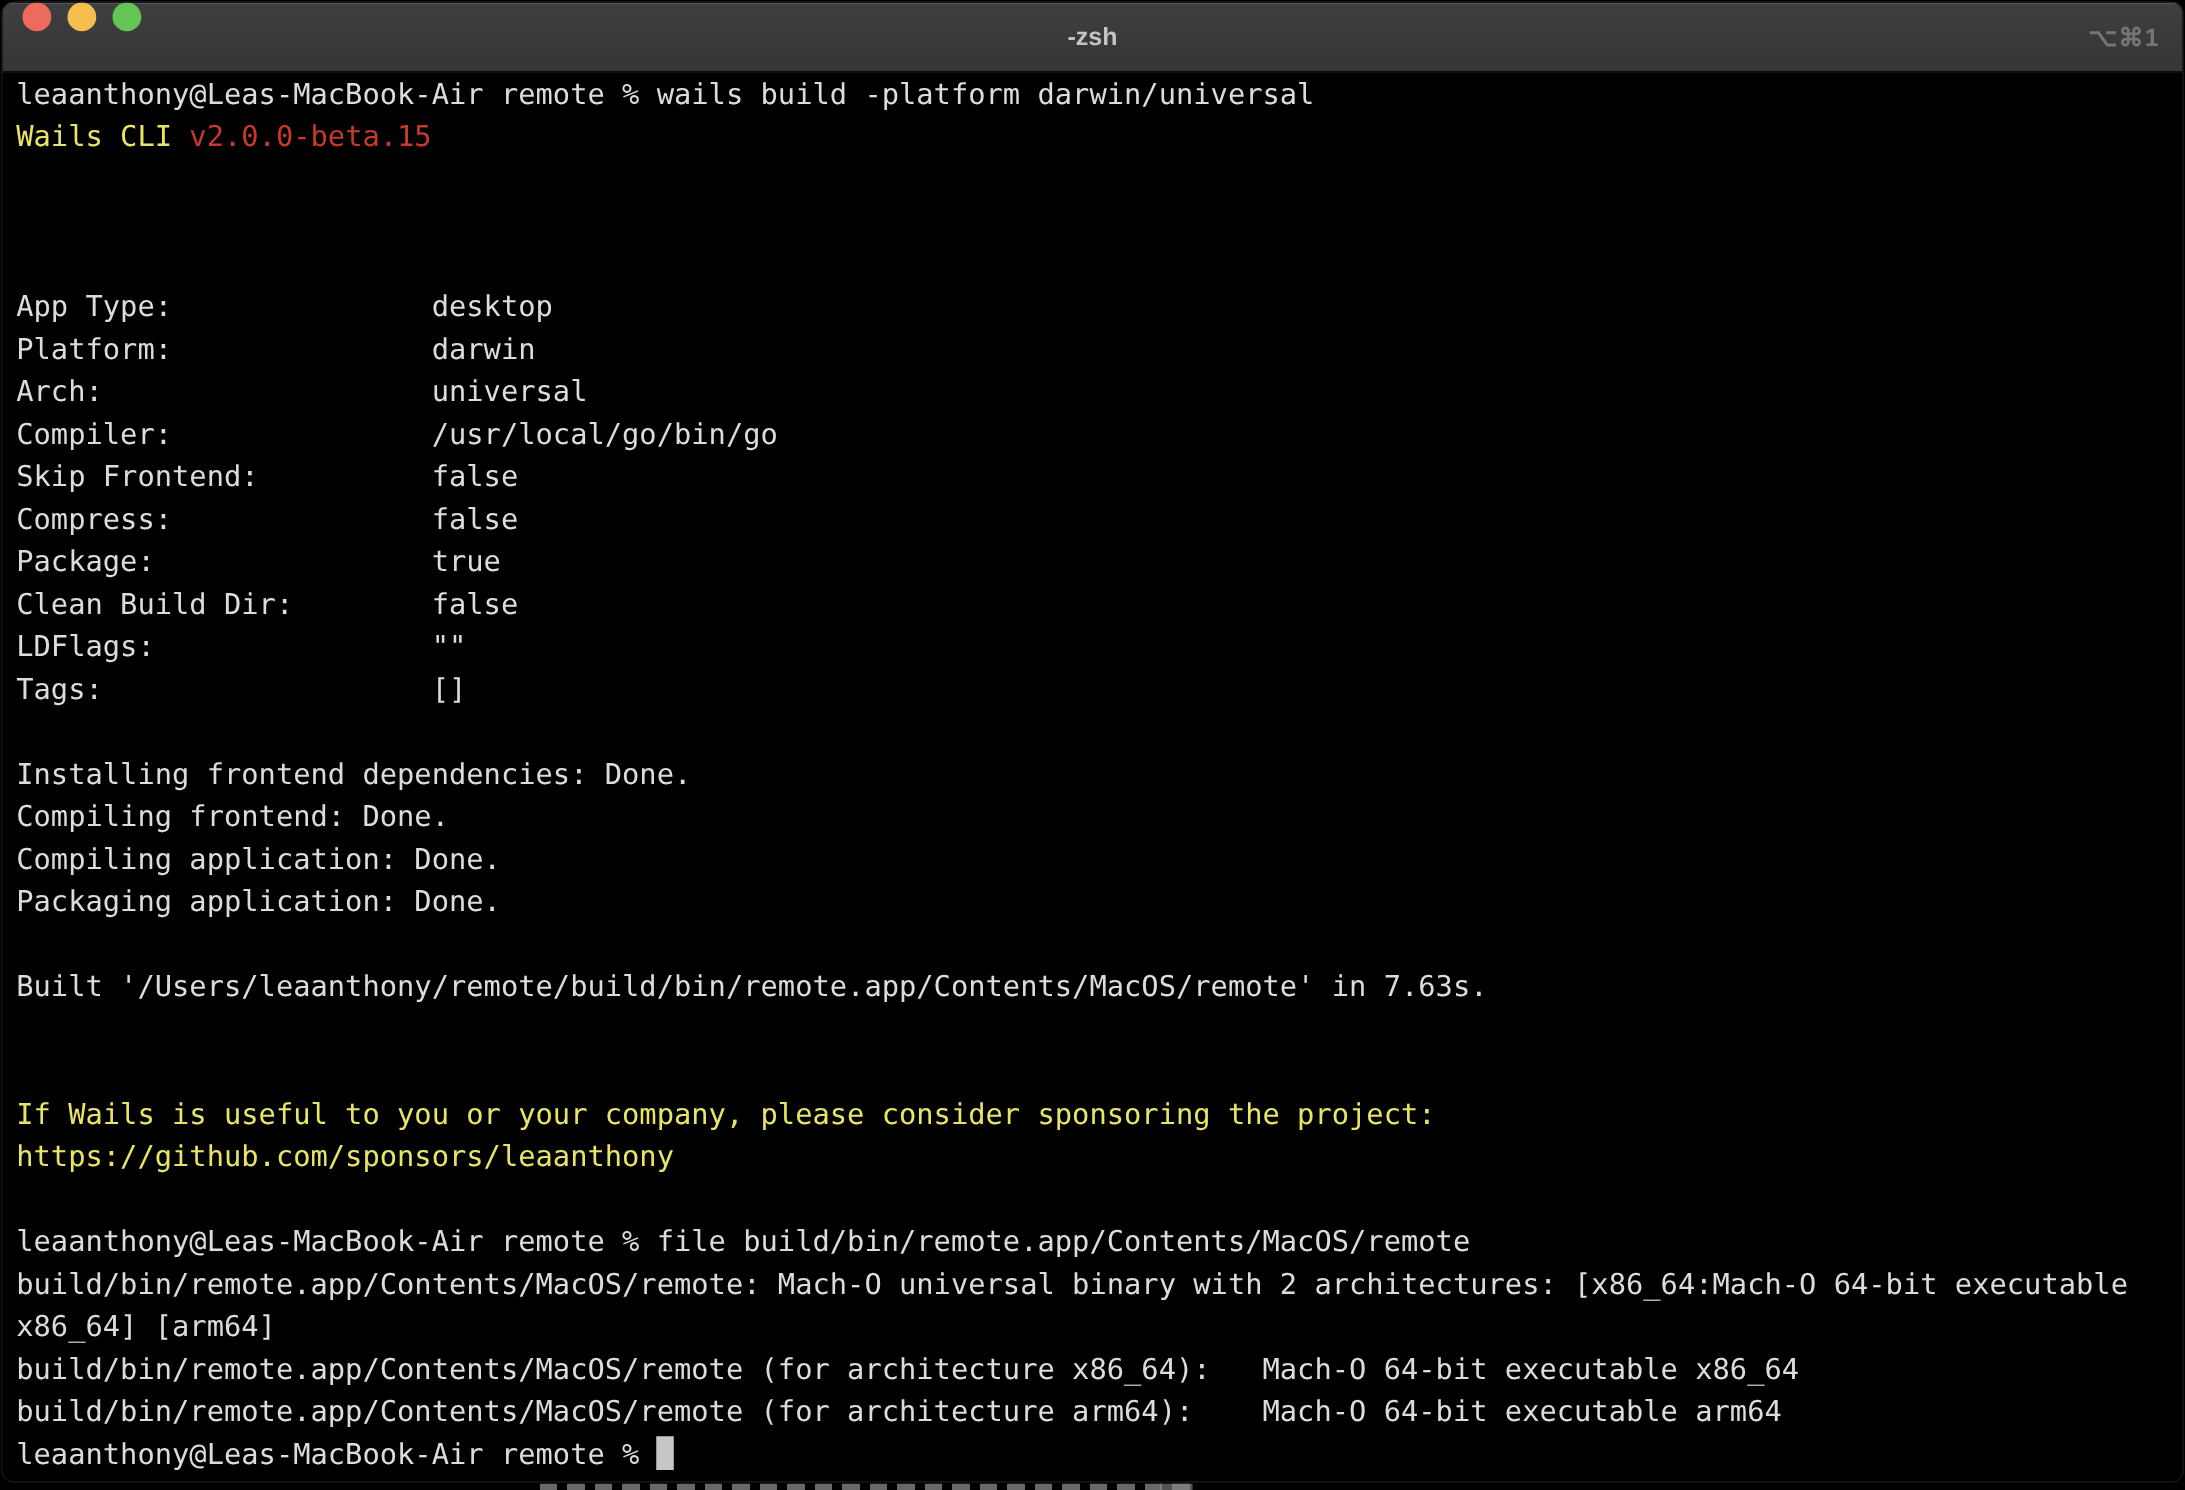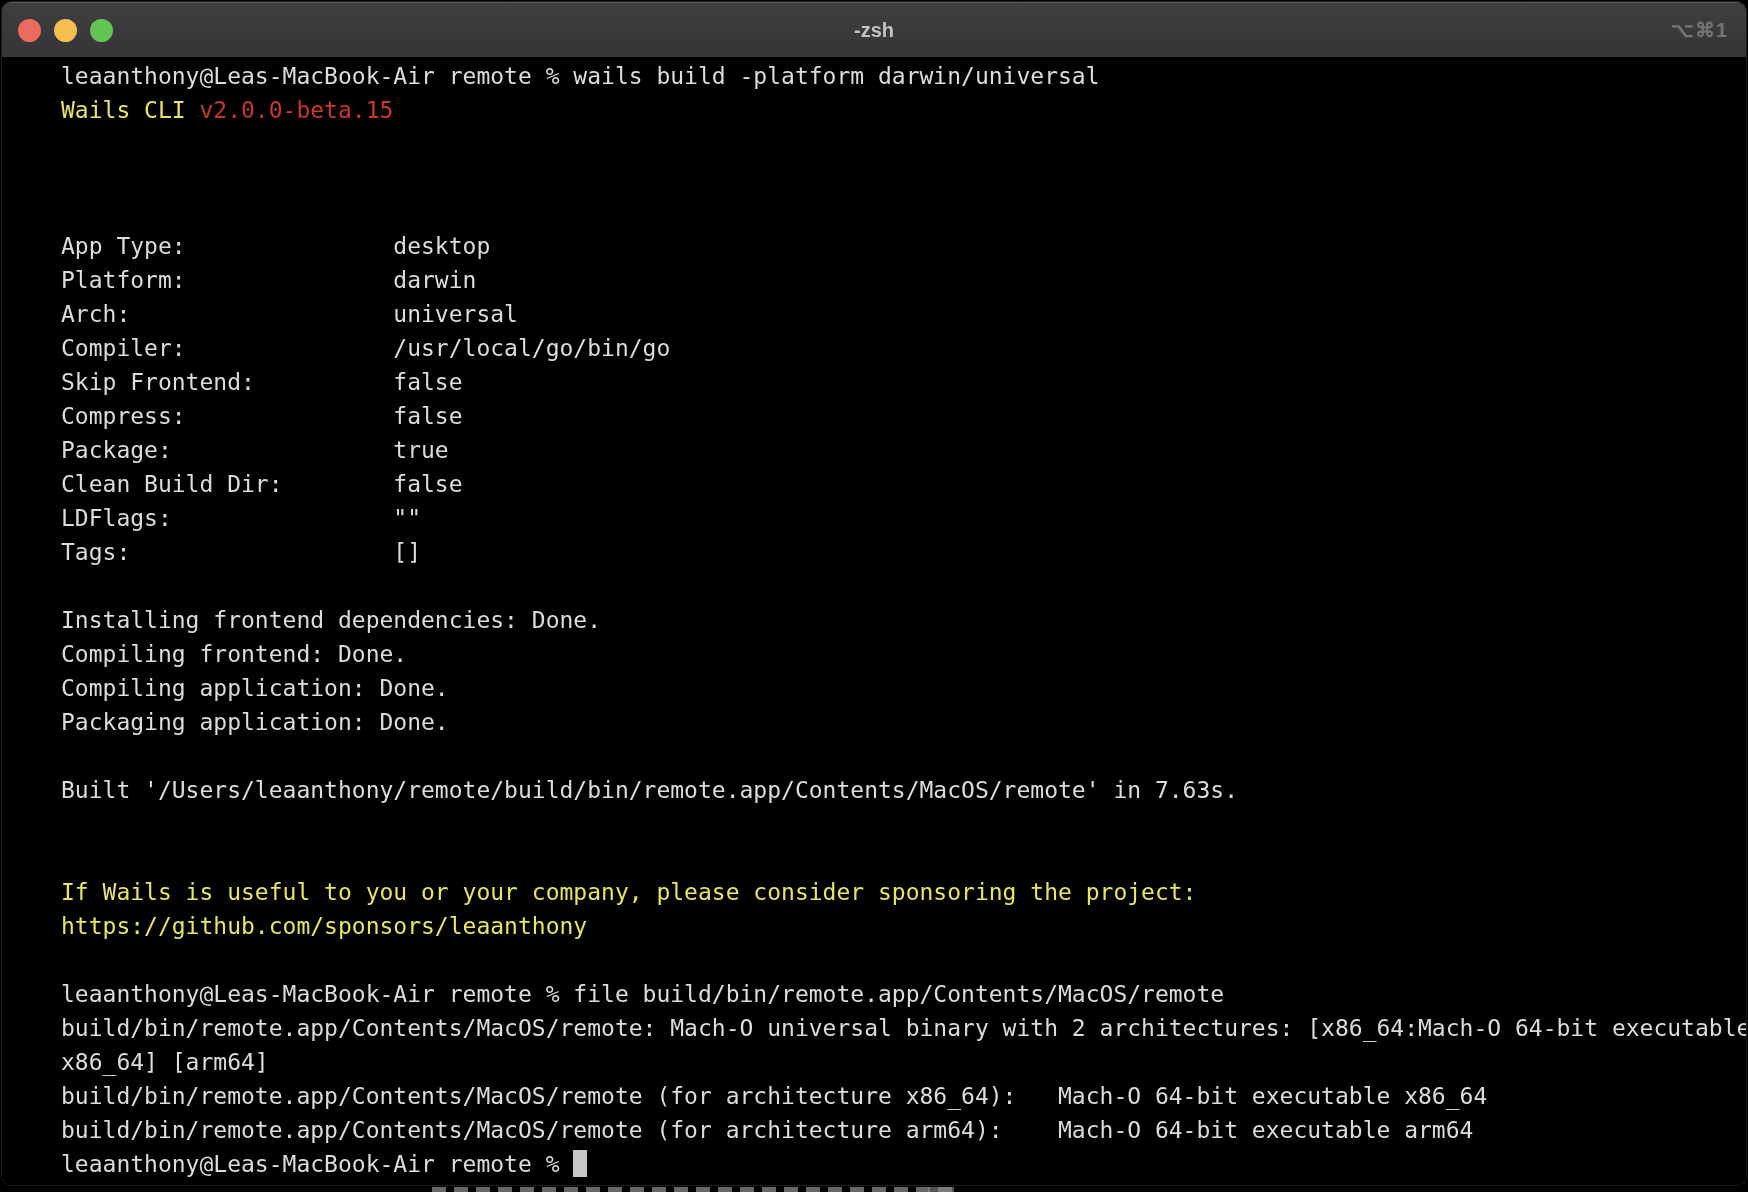--- a/index.html
+++ b/index.html
@@ -17,21 +17,20 @@
     overflow: hidden;
     background: var(--c-bg, #000);
     border: 1px solid #1c1c1e;
   }
   .titlebar {
     position: relative;
     height: 56px;
     background: linear-gradient(#3f3f41, #353537);
     box-shadow: inset 0 1px 0 rgba(255,255,255,0.14), inset 0 -1px 0 #000;
     display: flex;
-    align-items: center;
   }
   .traffic { display: flex; gap: 13px; padding-left: 16px; }
   .light { width: 23px; height: 23px; border-radius: 50%; }
   .light.close { background: var(--c-close, #ed6a5e); }
   .light.min   { background: var(--c-min, #f5bf4f); }
   .light.zoom  { background: var(--c-zoom, #62c554); }
   .title {
     position: absolute;
     left: 0; right: 0; top: 0;
     height: 56px;
@@ -53,21 +52,21 @@
     position: absolute;
     left: 0; right: 0; top: 57px; bottom: 0;
     padding-left: 11px;
     background: var(--c-bg, #000);
     font-family: "DejaVu Sans Mono", monospace;
     font-size: 23px;
     line-height: 34px;
     white-space: pre;
     cursor: text;
   }
-  .term-line { height: 34px; margin-left: 48px; }
+  .term-line { height: 34px; }
   .seg-default { color: var(--c-default, #dcdcdc); }
   .seg-yellow  { color: var(--c-yellow, #e8e566); }
   .seg-red     { color: var(--c-red, #c8392c); }
   .cursor {
     display: inline-block;
     width: 14px; height: 27px;
     background: var(--c-cursor, #c7c7c7);
     vertical-align: middle;
     transform: translateY(-2px);
   }

